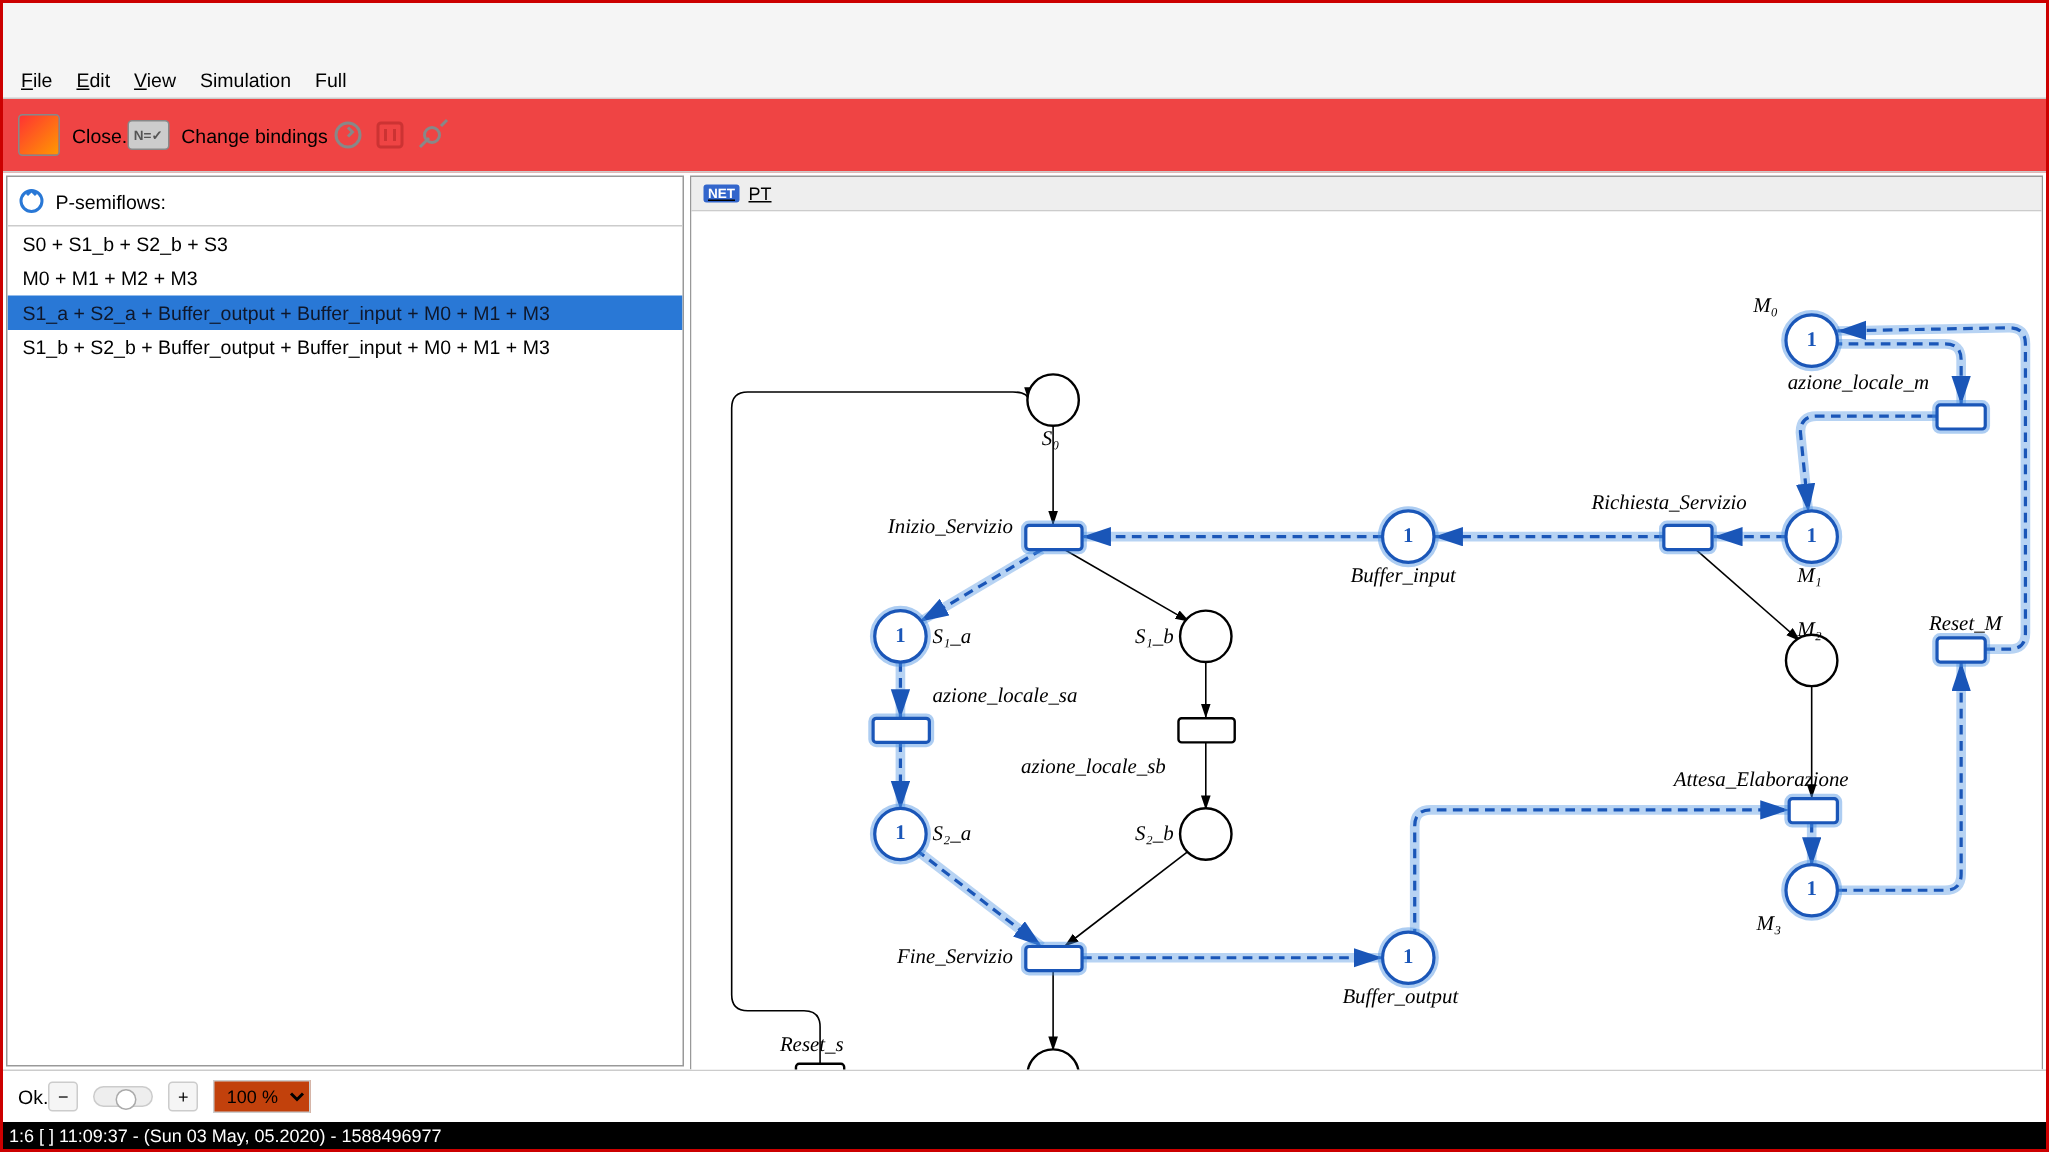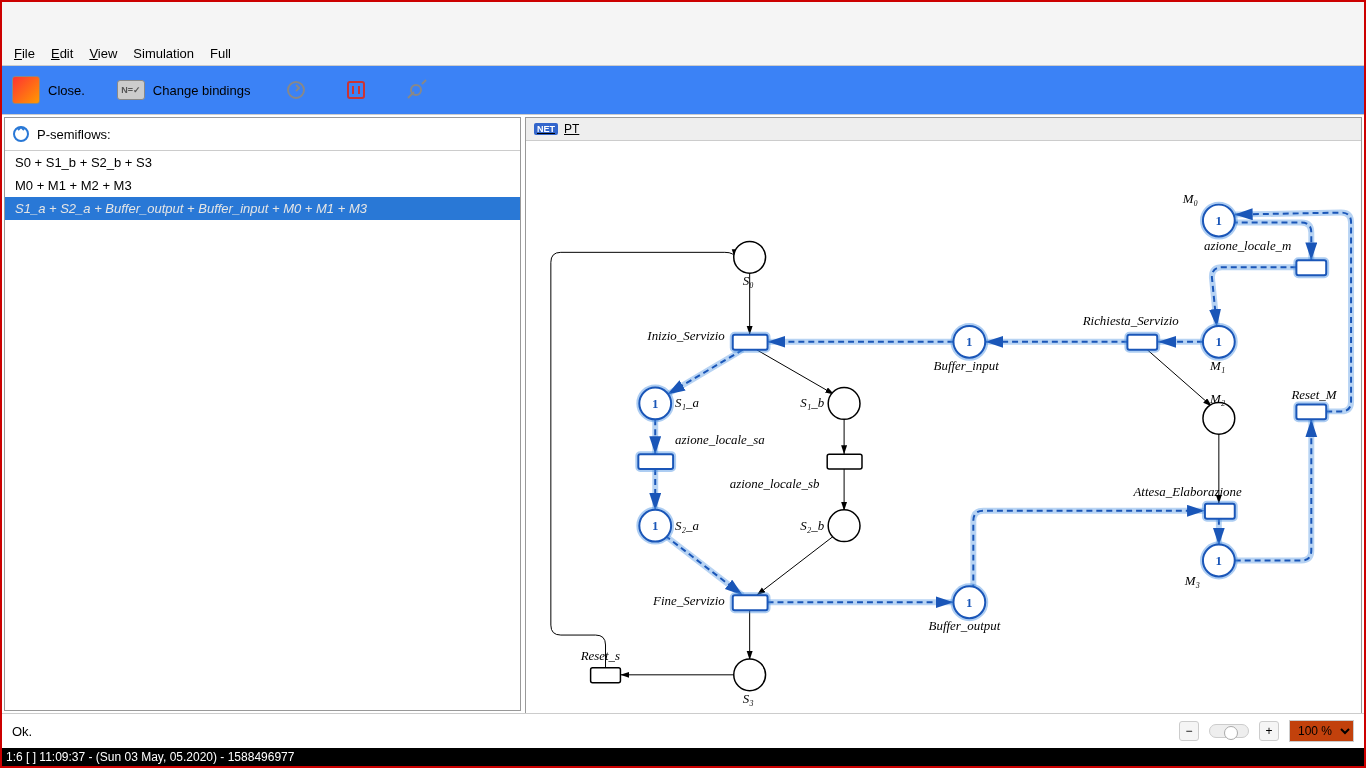--- a/index.html
+++ b/index.html
@@ -1,38 +1,38 @@
 <!DOCTYPE html>
 <html><head>
 <meta charset="utf-8">
 <style>
 * { box-sizing: border-box; margin: 0; padding: 0; font-family: sans-serif; }
 body { width: 1366px; height: 768px; background: #fff; border: 2px solid #c00; display: flex; flex-direction: column; overflow: hidden; }
 .menubar { display: flex; gap: 16px; padding: 4px 12px; font-size: 13px; border-bottom: 1px solid #ccc; background: #f5f5f5; }
 .menubar span { cursor: pointer; margin-top: 40px; }
 .menubar span u { text-decoration: underline; }
-.toolbar { display: flex; align-items: center; gap: 32px; padding: 10px; border-bottom: 1px solid #ccc; background: #3b82f6; }
+.toolbar { display: flex; align-items: center; padding: 10px; border-bottom: 1px solid #ccc; background: #ef4444; }
 .toolbar-btn { display: flex; align-items: center; gap: 8px; cursor: pointer; font-size: 13px; }
 .close-icon { width: 28px; height: 28px; background: linear-gradient(135deg, #f33, #f90); border: 1px solid #888; border-radius: 3px; }
 .bindings-icon { width: 28px; height: 20px; background: #ccc; border: 1px solid #888; border-radius: 3px; display: flex; align-items: center; justify-content: center; font-size: 9px; color: #555; font-weight: bold; }
 .tool-icon { width: 28px; height: 28px; display: flex; align-items: center; justify-content: center; color: #888; }
 .tool-icon svg { width: 24px; height: 24px; }
 .main { flex: 1; display: flex; overflow: hidden; }
-.left-panel { width: 517px; border: 1px solid #999; margin: 2px; display: flex; flex-direction: column; background: #fff; }
+.left-panel { width: 452px; border: 1px solid #999; margin: 2px; display: flex; flex-direction: column; background: #fff; }
 .panel-header { display: flex; align-items: center; gap: 6px; padding: 6px; border-bottom: 1px solid #ccc; font-size: 13px; }
 .semiflow-icon { width: 20px; height: 20px; }
 .semiflow-list { flex: 1; overflow: auto; }
 .semiflow-item { padding: 4px 10px; font-size: 13px; cursor: pointer; }
-.semiflow-item.selected { background: #2978d6; color: #e5e5e5; font-style: italic; }
+.semiflow-item.selected { background: #2978d6; color: #0f172a; }
 .right-panel { flex: 1; margin: 2px; display: flex; flex-direction: column; }
 .net-panel { flex: 1; border: 1px solid #999; background: #fff; display: flex; flex-direction: column; text-decoration: underline; }
 .net-header { display: flex; align-items: center; gap: 6px; padding: 4px 8px; font-size: 12px; background: #eee; border-bottom: 1px solid #ccc; }
 .net-badge { background: #36c; color: #fff; font-size: 9px; padding: 1px 3px; border-radius: 2px; font-weight: bold; }
 .diagram-area { flex: 1; position: relative; background: #fff; }
-.bottom-row { display: flex; align-items: center; justify-content: space-between; padding: 6px 10px; border-top: 1px solid #ccc; background: #fff; font-size: 13px; }
+.bottom-row { display: flex; align-items: center; justify-content: flex-start; padding: 6px 10px; border-top: 1px solid #ccc; background: #fff; font-size: 13px; }
 .zoom-controls { display: flex; align-items: center; gap: 10px; }
 .zoom-btn { width: 20px; height: 20px; border: 1px solid #ccc; border-radius: 3px; display: flex; align-items: center; justify-content: center; font-size: 12px; background: #f5f5f5; cursor: pointer; }
 .zoom-slider { width: 40px; height: 14px; border: 1px solid #ccc; border-radius: 7px; position: relative; background: #eee; }
 .zoom-slider::after { content: ''; position: absolute; left: 14px; top: 1px; width: 12px; height: 12px; background: #fff; border: 1px solid #aaa; border-radius: 50%; }
 .zoom-select { border: 1px solid #ccc; padding: 2px 4px; font-size: 12px; background: #c2410c; }
 .os-statusbar { display: flex; background: #000; color: #fff; font-family: monospace; font-size: 12px; padding: 2px 4px; gap: 30px; align-items: center; }
 .os-statusbar span:first-child { min-width: 460px; text-align: left; }
 
 .diagram-area svg { width: 100%; height: 100%; }
 .place { fill: #fff; stroke: #000; stroke-width: 1.5; }
@@ -93,20 +93,21 @@
       <svg class="semiflow-icon" viewBox="0 0 20 20">
           <circle cx="10" cy="10" r="7" fill="none" stroke="#2978d6" stroke-width="2"></circle>
           <path d="M10 3 l-3 3 M10 3 l3 3" stroke="#2978d6" stroke-width="2" fill="none"></path>
         </svg>
       <span>P-semiflows:</span>
     </div>
     <div class="semiflow-list">
       <div class="semiflow-item">S0 + S1_b + S2_b + S3</div>
       <div class="semiflow-item">M0 + M1 + M2 + M3</div>
       <div class="semiflow-item selected">S1_a + S2_a + Buffer_output + Buffer_input + M0 + M1 + M3</div>
+      <div class="semiflow-item">S1_b + S2_b + Buffer_output + Buffer_input + M0 + M1 + M3</div>
     </div>
   </div>
 
   <div class="right-panel">
     <div class="net-panel">
       <div class="net-header">
         <span class="net-badge">NET</span>
         <span>PT</span>
       </div>
       <div class="diagram-area">

